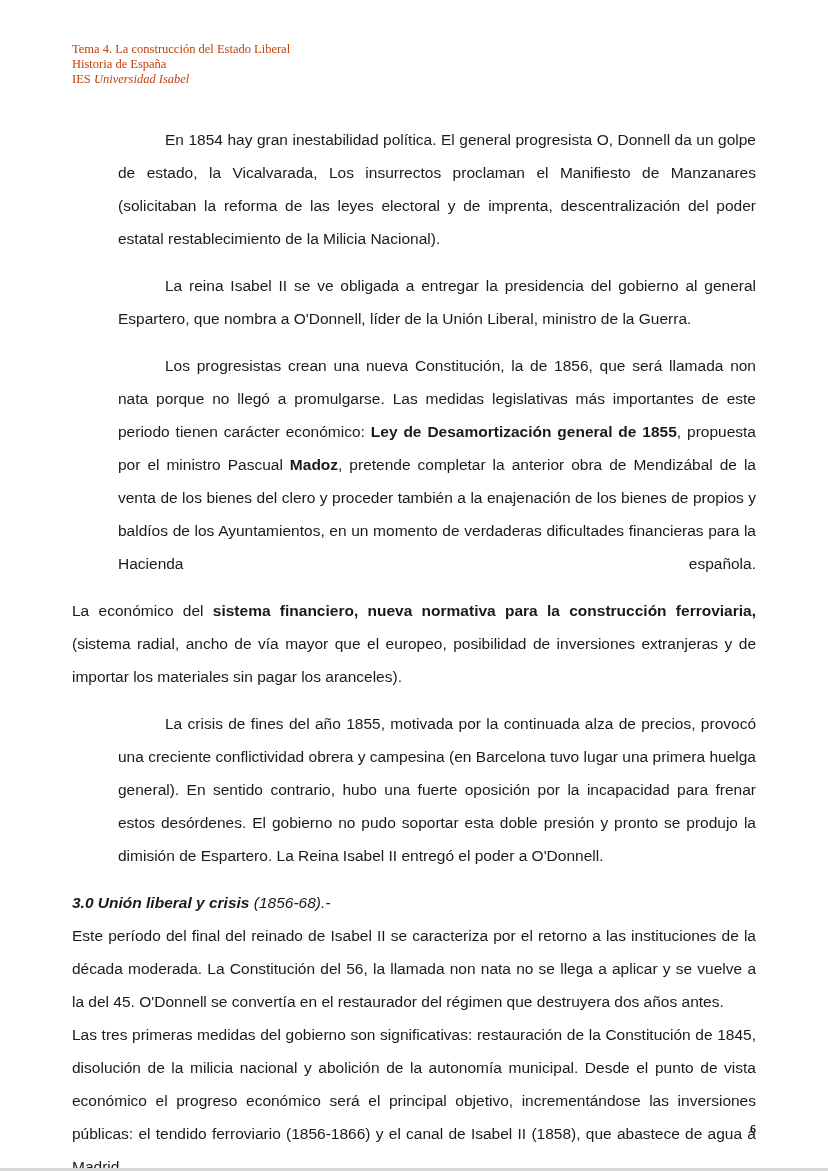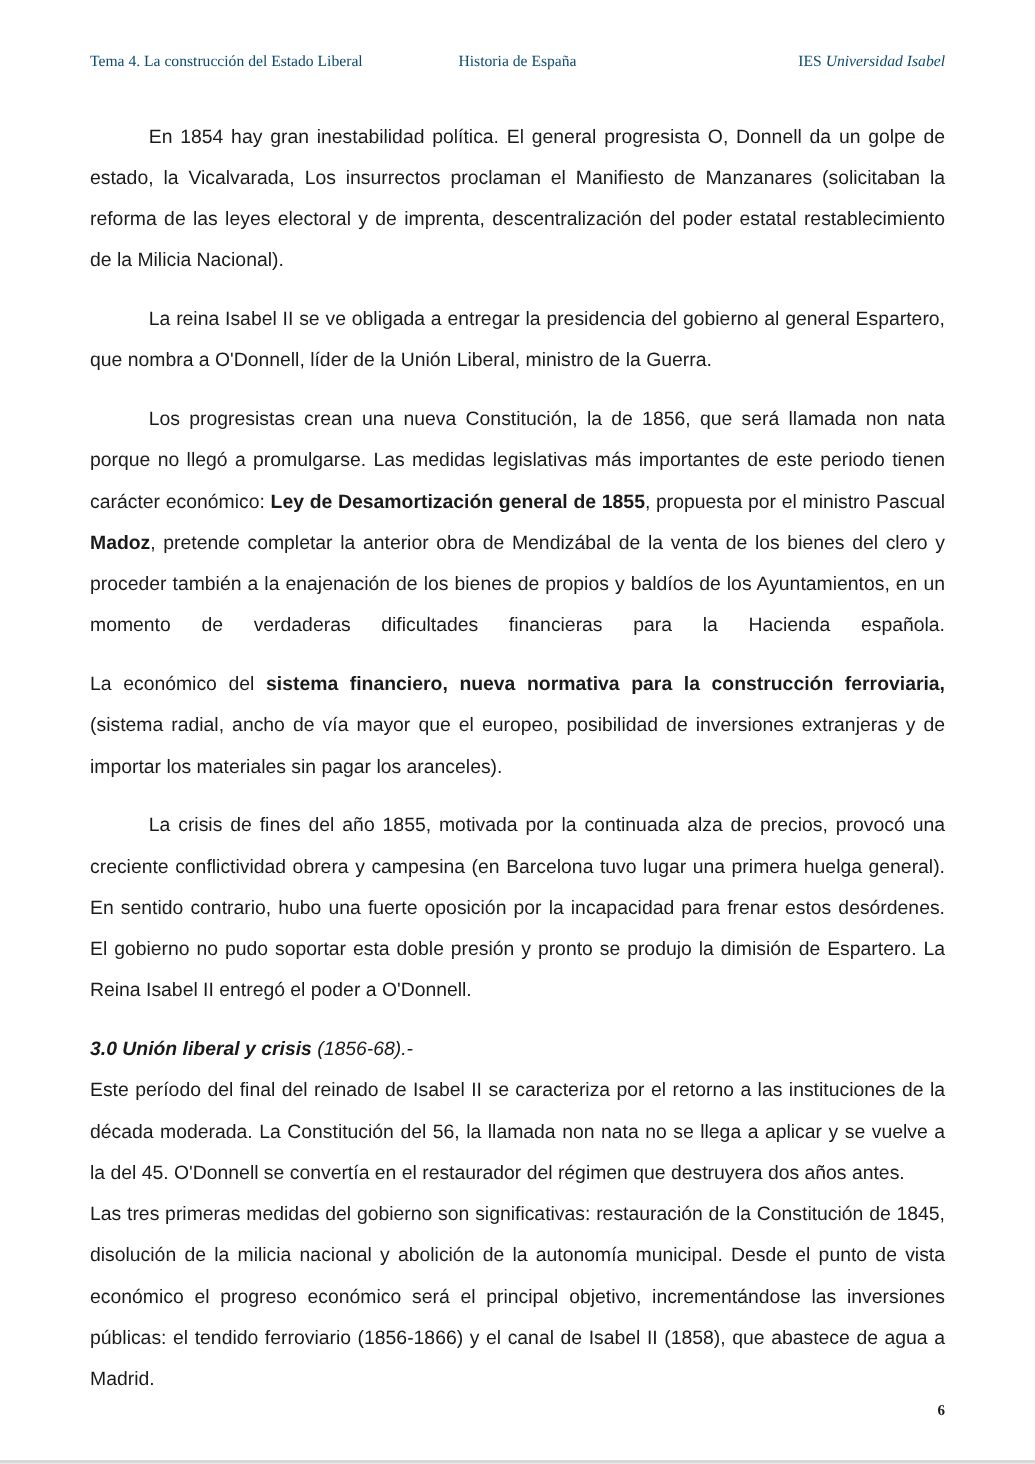--- a/index.html
+++ b/index.html
@@ -23,23 +23,24 @@
     content: "";
     position: absolute;
     left: 0; right: 0; bottom: 0;
     height: 3px;
     background: #d8d8d8;
   }
   .doc-header {
     display: flex;
     align-items: baseline;
     font-size: 12.5px;
-    color: #0c4a6e;
+    color: #c2410c;
     margin-bottom: 36px;
     font-family: "Liberation Serif", serif;
+    flex-direction: column;
   }
   .doc-header .h-left   { flex: 1 1 0; text-align: left; }
   .doc-header .h-center { flex: 1 1 0; text-align: center; }
   .doc-header .h-right  { flex: 1 1 0; text-align: right; }
   .it { font-style: italic; }
   .bi { font-style: italic; font-weight: bold; }
 
   .doc-body { font-size: 15.5px; line-height: 33px; }
 
   .heading {
@@ -47,21 +48,21 @@
     line-height: 33px;
     margin: 0 0 14px 0;
     font-weight: normal;
   }
   .heading.indent { text-indent: 47px; }
 
   .para {
     margin: 0 0 14px 0;
     text-align: justify;
   }
-  .para.indent { text-indent: 47px; }
+  .para.indent { text-indent: 47px; margin-left: 46px; }
   .para.justify-last { text-align-last: justify; }
   .para.tight { margin: 0; }
   .heading.mt { margin: 4px 0 0 0; }
 
   b { font-weight: bold; }
 
   .page-footer {
     position: absolute;
     right: 72px;
     bottom: 34px;

